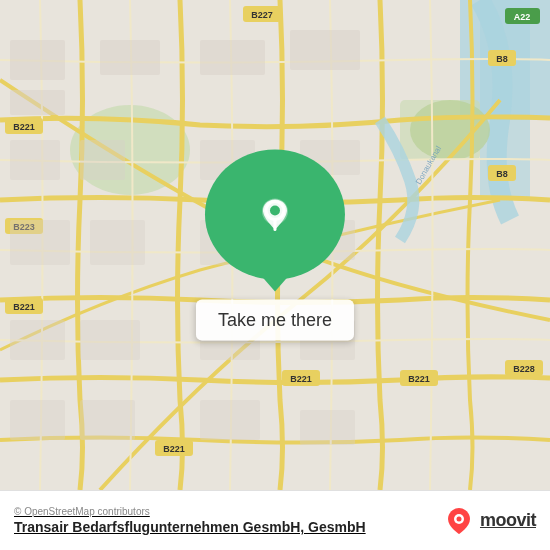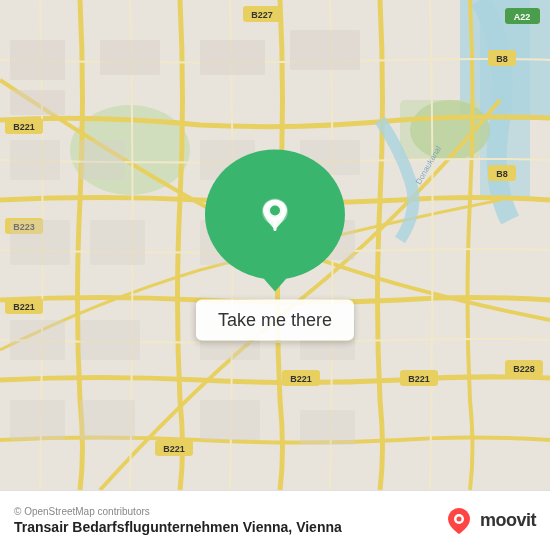--- a/index.html
+++ b/index.html
@@ -92,20 +92,21 @@
       align-items: center;
       justify-content: space-between;
       padding: 0 14px;
       border-top: 1px solid #e0e0e0;
     }
 
     #footer-left {
       display: flex;
       flex-direction: column;
       gap: 2px;
+      text-decoration: underline;
     }
 
     #osm-credit {
       font-size: 10px;
       color: #888;
     }
 
     #place-name {
       font-size: 14px;
       font-weight: 600;
@@ -121,20 +122,21 @@
     #moovit-icon {
       width: 30px;
       height: 30px;
     }
 
     #moovit-text {
       font-size: 18px;
       font-weight: 700;
       color: #333;
       letter-spacing: -0.5px;
+      text-decoration: underline;
     }
   </style>
 </head>
 <body>
 
 <div id="map-container">
 
   <svg id="map-bg" viewBox="0 0 550 490" xmlns="http://www.w3.org/2000/svg">
 
     <rect width="550" height="490" fill="#e8e4dc"></rect>
@@ -246,21 +248,21 @@
         <circle cx="18" cy="14" r="5" fill="#3ab56e"></circle>
       </svg>
     </div>
     <button id="take-me-there-btn">Take me there</button>
   </div>
 </div>
 
 <div id="footer-bar">
   <div id="footer-left">
     <span id="osm-credit">© OpenStreetMap contributors</span>
-    <span id="place-name">Transair Bedarfsflugunternehmen Vienna, Vienna</span>
+    <span id="place-name">Transair Bedarfsflugunternehmen GesmbH, GesmbH</span>
   </div>
   <div id="moovit-logo">
 
     <svg id="moovit-icon" viewBox="0 0 30 30" xmlns="http://www.w3.org/2000/svg">
       <path d="M15,2 C9,2 4,7 4,13 C4,21 15,28 15,28 C15,28 26,21 26,13 C26,7 21,2 15,2 Z" fill="#ff4444"></path>
       <circle cx="15" cy="13" r="5" fill="white"></circle>
       <circle cx="15" cy="13" r="2.5" fill="#ff4444"></circle>
     </svg>
     <span id="moovit-text">moovit</span>
   </div>

